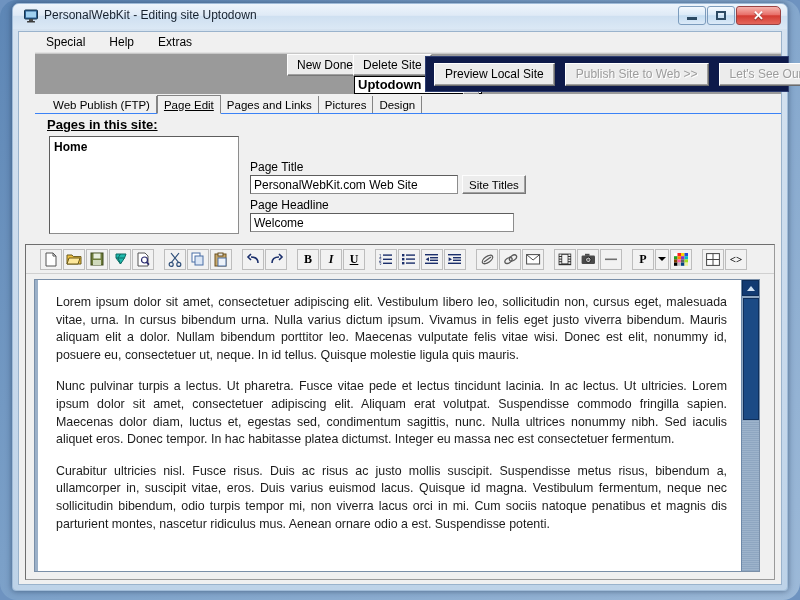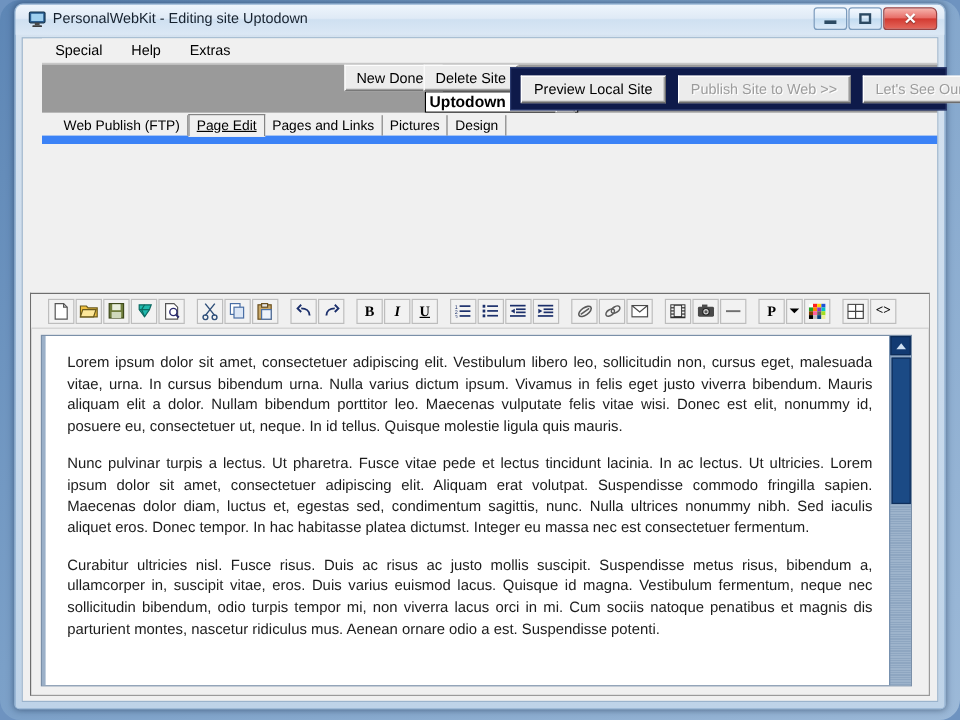--- a/index.html
+++ b/index.html
@@ -120,21 +120,21 @@
     box-shadow: inset -1px -1px 0 #9e9e9e;
     display:flex; align-items:center; justify-content:center;
     box-sizing:border-box; white-space:nowrap;
   }
   .pub-btn.disabled { color:#9c9c9c; text-shadow:1px 1px 0 #fff; }
 
   
   #tabstrip {
     height:19px; background:#f0f0f0;
     display:flex; align-items:flex-end; padding-left:12px;
-    border-bottom:7px solid #3b82f6;
+    border-bottom:1px solid #3b82f6;
     position:relative;
   }
   .tab {
     font-size:11.5px; color:#000; padding:2px 6px 2px 6px;
     border-right:1px solid #848484;
     height:17px; box-sizing:border-box; white-space:nowrap;
     display:flex; align-items:center;
   }
   .tab.active {
     background:#f0f0f0; border:1px solid #848484; border-bottom:1px solid #f0f0f0;
@@ -277,20 +277,33 @@
     </div>
 
     <div id="tabstrip">
       <div class="tab">Web Publish (FTP)</div>
       <div class="tab active">Page Edit</div>
       <div class="tab">Pages and Links</div>
       <div class="tab">Pictures</div>
       <div class="tab">Design</div>
     </div>
 
+    <div id="pages-panel">
+      <div id="pages-label">Pages in this site:</div>
+      <div id="pages-list">
+        <div class="page-item">Home</div>
+      </div>
+
+      <div class="fld-label" style="left:215px; top:46px;">Page Title</div>
+      <div class="fld-input" style="left:215px; top:61px; width:208px; height:19px;">PersonalWebKit.com Web Site</div>
+      <div class="win-btn" id="site-titles-btn" style="left:427px; top:61px;">Site Titles</div>
+
+      <div class="fld-label" style="left:215px; top:84px;">Page Headline</div>
+      <div class="fld-input" style="left:215px; top:99px; width:264px; height:19px;">Welcome</div>
+    </div>
 
     <div id="editor-wrap">
 
       <div id="toolbar">
         <div class="tb">
           <svg width="14" height="15">
                 <path d="M2 1h7l3 3v10H2z" fill="#fff" stroke="#555"></path>
                 <path d="M9 1v3h3" fill="none" stroke="#555"></path>
               </svg>
         </div>

